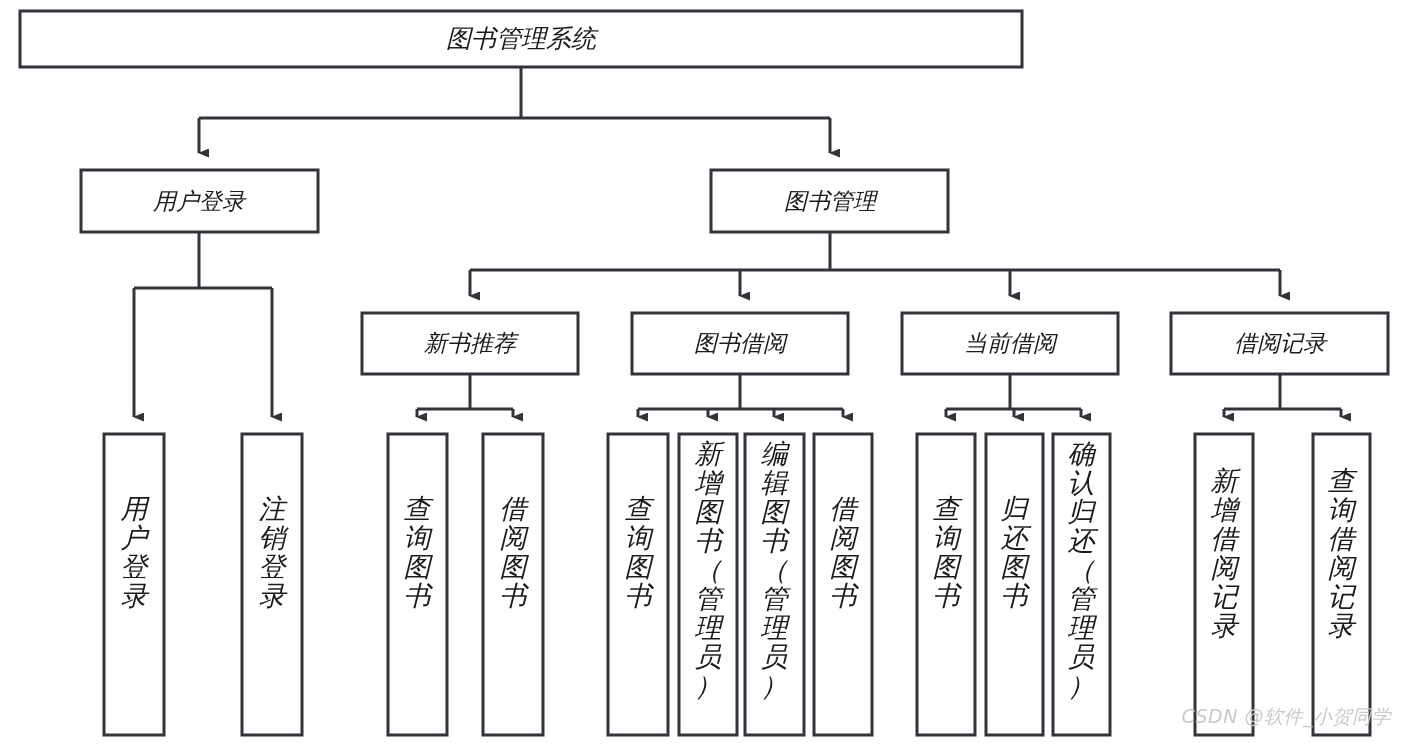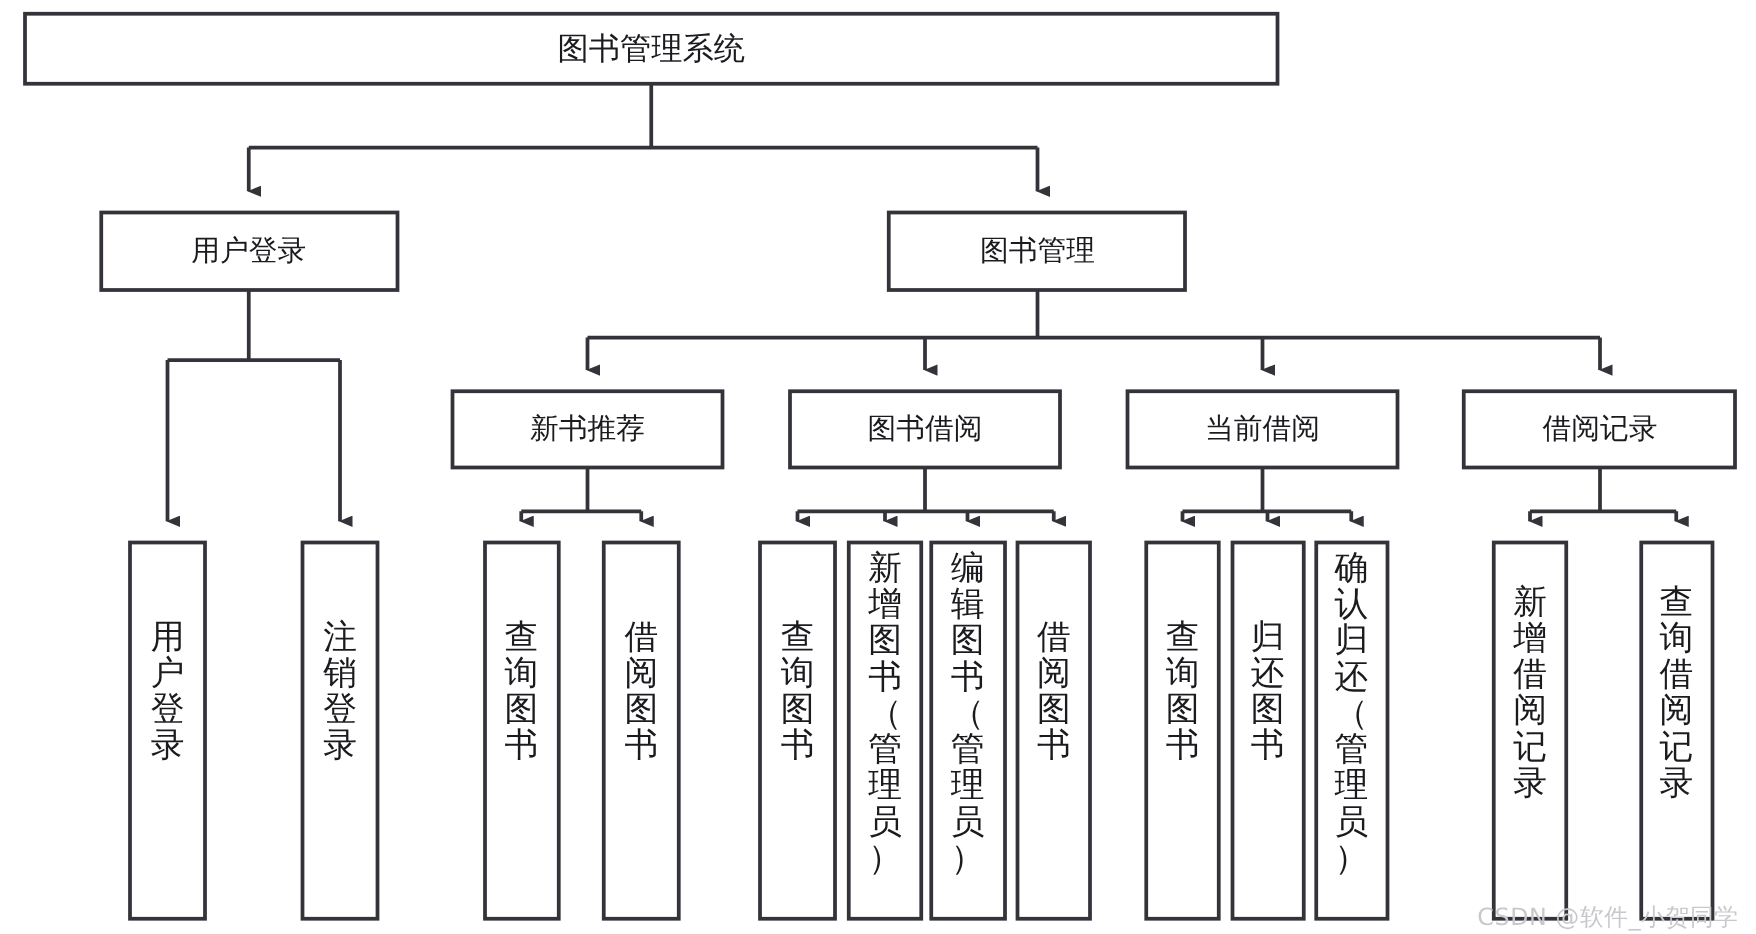--- a/index.html
+++ b/index.html
@@ -11,20 +11,21 @@
     width: 1405px;
     height: 747px;
     font-family: "DejaVu Sans", "Liberation Sans", sans-serif;
     overflow: hidden;
   }
   #diagram-root {
     position: relative;
     width: 1405px;
     height: 747px;
     background: #ffffff;
+    font-style: italic;
   }
   svg.flow {
     position: absolute;
     left: 0;
     top: 0;
     width: 1405px;
     height: 747px;
   }
   .node-rect {
     fill: #ffffff;
@@ -51,21 +52,21 @@
     stroke: #33333a;
     stroke-width: 3;
     fill: none;
   }
   .arrowhead {
     fill: #33333a;
   }
   .watermark {
     position: absolute;
     right: 14px;
-    bottom: 0;
+    bottom: 17px;
     font-family: "DejaVu Sans", "Liberation Sans", sans-serif;
     font-size: 19px;
     color: #c9c9cd;
     letter-spacing: 0.5px;
     white-space: nowrap;
     user-select: none;
   }
 </style>
 </head>
 <body>

